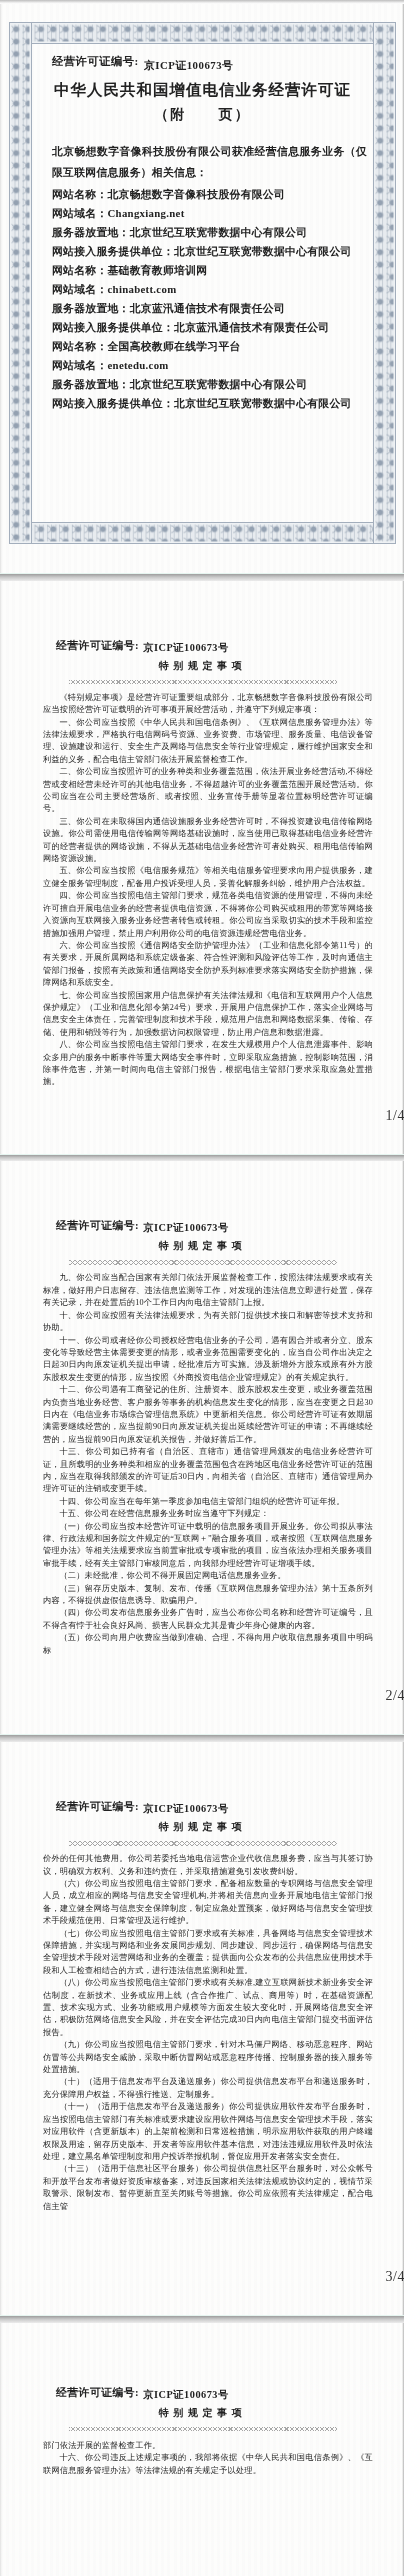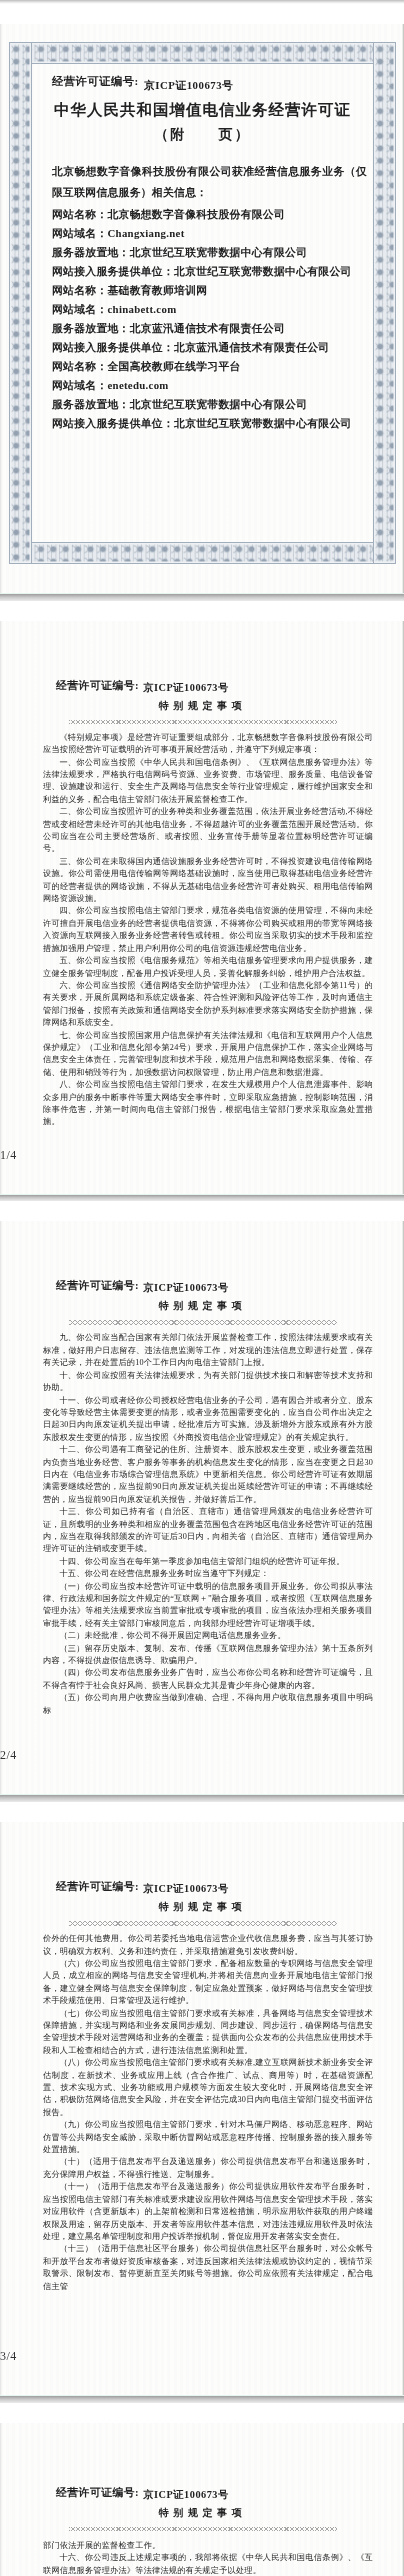--- a/index.html
+++ b/index.html
@@ -1,20 +1,20 @@
 <!DOCTYPE html>
 <html style="font-size:8.2px"><head>
 <meta charset="utf-8">
 <style>
   html,body{margin:0;padding:0;background:#ffffff;}
   body{width:405px;font-family:"Liberation Serif","DejaVu Serif",serif;color:#222;}
   .scan{position:relative;width:405px;height:2873px;background:#ffffff;overflow:hidden;}
   .top-edge{height:4.1px;background:linear-gradient(180deg,#bdbdbd,#f2f2f2 70%,#ffffff);}
   .page{position:relative;background-color:#fdfdfc;overflow:hidden;
-        background-image:repeating-linear-gradient(90deg,rgba(20,20,60,.013) 0 3.1px,transparent 3.1px 6.2px);margin-top:20px;}
+        background-image:repeating-linear-gradient(90deg,rgba(20,20,60,.013) 0 3.1px,transparent 3.1px 6.2px);}
   .page::after{content:"";position:absolute;right:0;top:0;bottom:0;width:2.6px;
         background:linear-gradient(90deg,transparent,rgba(45,45,45,.5));}
   .page::before{content:"";position:absolute;left:0;top:0;bottom:0;width:1.5px;
         background:linear-gradient(270deg,transparent,rgba(0,0,0,.10));}
   .sep{height:6.7px;border-top:1px solid #e6f5f0;
         background:linear-gradient(180deg,#9d9d9d,#c9c9c9 45%,#ececec);}
   
   .page-license{height:569px;}
   .frame{position:absolute;background-color:#e7ebef;
      background-image:
@@ -45,21 +45,21 @@
   .r-head .num{display:inline-block;margin-left:4.1px;transform:translateY(1.5px);font-size:10.3px;}
   .r-title{position:absolute;left:0;right:0;top:78px;text-align:center;
       font-size:10px;font-weight:700;letter-spacing:4.6px;}
   .r-wavy{position:absolute;left:69px;top:99px;width:268px;height:4.6px;opacity:.75;
       background:
         repeating-linear-gradient(135deg,#8a8a8a 0 0.8px,transparent 0.8px 3.6px),
         repeating-linear-gradient(45deg,#8a8a8a 0 0.8px,transparent 0.8px 3.6px);}
   .r-body{position:absolute;left:43px;top:111px;width:330px;bottom:44px;overflow:hidden;}
   .para{margin:0;font-size:8.2px;line-height:12.4px;text-align:justify;letter-spacing:0.2px;color:#1d1d1d;}
   .para.ind{text-indent:2em;}
-  .pageno{position:absolute;left:0;right:0;text-align:left;font-size:12px;color:#333;
+  .pageno{position:absolute;left:0;right:0;text-align:right;font-size:14px;color:#333;
       letter-spacing:0.5px;top:527px;}
   .page-rules.last .r-head{top:63px;}
   .page-rules.last .r-title{top:83px;}
   .page-rules.last .r-wavy{top:104px;}
   .page-rules.last .r-body{top:117px;}
 </style>
 </head>
 <body>
 
 <div class="scan">
@@ -111,22 +111,22 @@
     <div class="r-head">
       <span>经营许可证编号:</span><span class="num">京ICP证100673号</span>
     </div>
     <div class="r-title">特别规定事项</div>
     <div class="r-wavy"></div>
     <div class="r-body">
           <p class="para ind">《特别规定事项》是经营许可证重要组成部分，北京畅想数字音像科技股份有限公司应当按照经营许可证载明的许可事项开展经营活动，并遵守下列规定事项：</p>
           <p class="para ind">一、你公司应当按照《中华人民共和国电信条例》、《互联网信息服务管理办法》等法律法规要求，严格执行电信网码号资源、业务资费、市场管理、服务质量、电信设备管理、设施建设和运行、安全生产及网络与信息安全等行业管理规定，履行维护国家安全和利益的义务，配合电信主管部门依法开展监督检查工作。</p>
           <p class="para ind">二、你公司应当按照许可的业务种类和业务覆盖范围，依法开展业务经营活动,不得经营或变相经营未经许可的其他电信业务，不得超越许可的业务覆盖范围开展经营活动。你公司应当在公司主要经营场所、或者按照、业务宣传手册等显著位置标明经营许可证编号。</p>
           <p class="para ind">三、你公司在未取得国内通信设施服务业务经营许可时，不得投资建设电信传输网络设施。你公司需使用电信传输网等网络基础设施时，应当使用已取得基础电信业务经营许可的经营者提供的网络设施，不得从无基础电信业务经营许可者处购买、租用电信传输网网络资源设施。</p>
+          <p class="para ind">五、你公司应当按照《电信服务规范》等相关电信服务管理要求向用户提供服务，建立健全服务管理制度，配备用户投诉受理人员，妥善化解服务纠纷，维护用户合法权益。</p>
           <p class="para ind">四、你公司应当按照电信主管部门要求，规范各类电信资源的使用管理，不得向未经许可擅自开展电信业务的经营者提供电信资源，不得将你公司购买或租用的带宽等网络接入资源向互联网接入服务业务经营者转售或转租。你公司应当采取切实的技术手段和监控措施加强用户管理，禁止用户利用你公司的电信资源违规经营电信业务。</p>
-          <p class="para ind">五、你公司应当按照《电信服务规范》等相关电信服务管理要求向用户提供服务，建立健全服务管理制度，配备用户投诉受理人员，妥善化解服务纠纷，维护用户合法权益。</p>
           <p class="para ind">六、你公司应当按照《通信网络安全防护管理办法》（工业和信息化部令第11号）的有关要求，开展所属网络和系统定级备案、符合性评测和风险评估等工作，及时向通信主管部门报备，按照有关政策和通信网络安全防护系列标准要求落实网络安全防护措施，保障网络和系统安全。</p>
           <p class="para ind">七、你公司应当按照国家用户信息保护有关法律法规和《电信和互联网用户个人信息保护规定》（工业和信息化部令第24号）要求，开展用户信息保护工作，落实企业网络与信息安全主体责任，完善管理制度和技术手段，规范用户信息和网络数据采集、传输、存储、使用和销毁等行为，加强数据访问权限管理，防止用户信息和数据泄露。</p>
           <p class="para ind">八、你公司应当按照电信主管部门要求，在发生大规模用户个人信息泄露事件、影响众多用户的服务中断事件等重大网络安全事件时，立即采取应急措施，控制影响范围，消除事件危害，并第一时间向电信主管部门报告，根据电信主管部门要求采取应急处置措施。</p>
         </div>
     <div class="pageno">1/4</div>
   </div>
   <div class="sep"></div>
 
   <div class="page page-rules">
     <div class="r-head">

